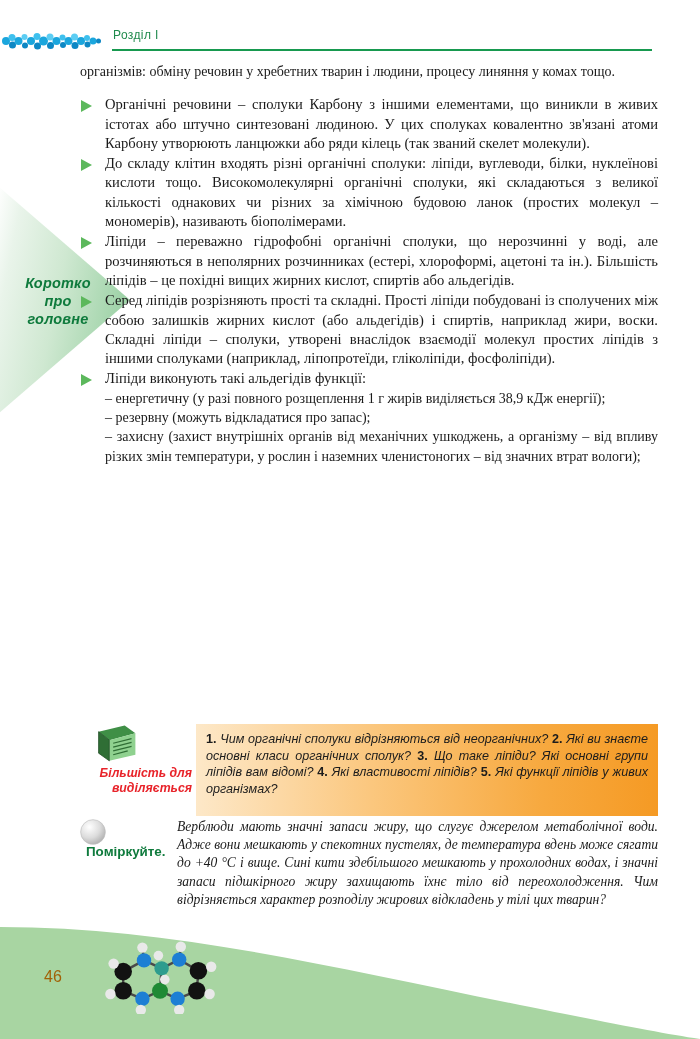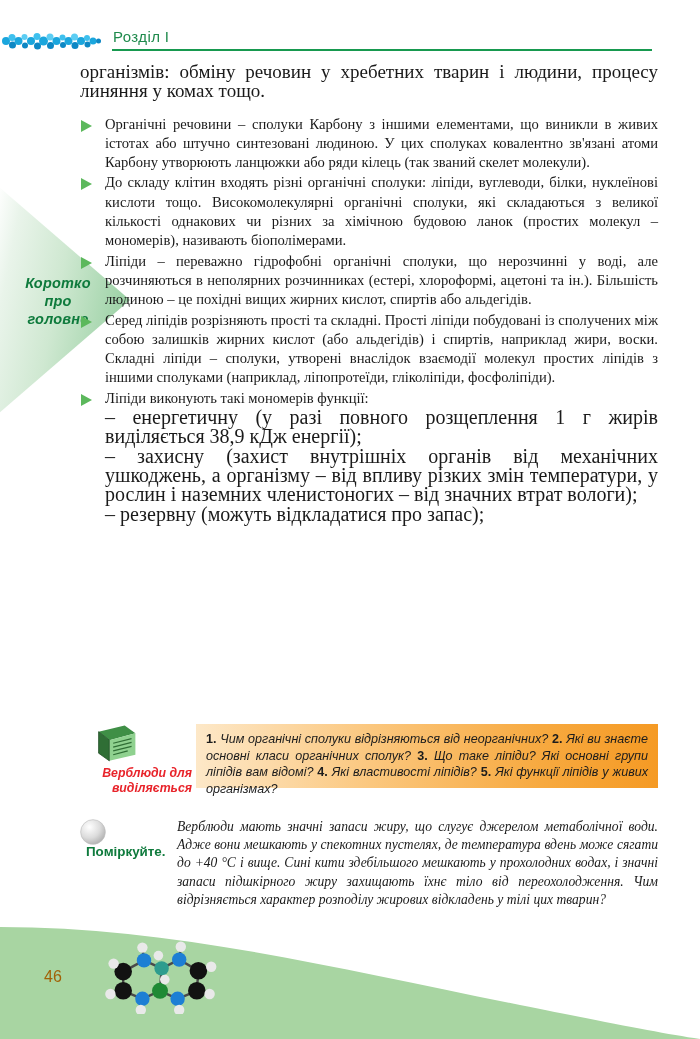--- a/index.html
+++ b/index.html
@@ -32,21 +32,21 @@
     left: 2px;
     top: 2px;
     width: 105px;
     height: 22px;
   }
   .chapter-label {
     position: absolute;
     left: 113px;
     top: 0px;
     font-family: "Liberation Sans", "DejaVu Sans", sans-serif;
-    font-size: 15px;
+    font-size: 12px;
     color: #1f8a4c;
     letter-spacing: 0.4px;
   }
   .header-rule {
     position: absolute;
     left: 112px;
     top: 21px;
     width: 540px;
     height: 2px;
     background: #17994f;
@@ -76,21 +76,21 @@
   }
 
   
   .content {
     position: absolute;
     left: 80px;
     top: 62px;
     width: 578px;
   }
   .para {
-    font-size: 19px;
+    font-size: 14px;
     line-height: 19.3px;
     color: #1a1a1a;
     text-align: justify;
     margin: 0;
     font-family: "Liberation Serif", "DejaVu Serif", serif;
   }
   .intro-para {
     margin-bottom: 14px;
   }
 
@@ -148,40 +148,40 @@
     border-left: 11px solid #5cb85c;
   }
   .bullet-text {
     font-size: 14.6px;
     line-height: 19.3px;
     text-align: justify;
     color: #1a1a1a;
     font-family: "Liberation Serif", "DejaVu Serif", serif;
   }
   .func-line {
-    font-size: 20px;
+    font-size: 14px;
     line-height: 19.3px;
     text-align: justify;
     color: #1a1a1a;
   }
 
   
   .qbox-wrap {
     position: absolute;
     left: 88px;
     top: 724px;
     width: 570px;
     height: 78px;
   }
   .qbox {
     position: absolute;
     left: 108px;
     top: 0;
     width: 462px;
-    height: 64px;
+    height: 92px;
     background: linear-gradient(to right, #fde8c8 0%, #fbc77e 38%, #f7a93f 75%, #f59a24 100%);
     box-sizing: border-box;
     padding: 7px 10px 6px 10px;
   }
   .qbox-text {
     font-family: "Liberation Sans", "DejaVu Sans", sans-serif;
     font-style: italic;
     font-size: 12.6px;
     line-height: 16.6px;
     color: #1c1c1c;
@@ -342,34 +342,34 @@
         <div class="bullet-text">Органічні речовини – сполуки Карбону з іншими елементами, що виникли в живих істотах або штучно синтезовані людиною. У цих сполуках ковалентно зв'язані атоми Карбону утворюють ланцюжки або ряди кілець (так званий скелет молекули).</div>
       </div>
 
       <div class="bullet-item">
         <div class="g-arrow"></div>
         <div class="bullet-text">До складу клітин входять різні органічні сполуки: ліпіди, вуглеводи, білки, нуклеїнові кислоти тощо. Високомолекулярні органічні сполуки, які складаються з великої кількості однакових чи різних за хімічною будовою ланок (простих молекул – мономерів), називають біополімерами.</div>
       </div>
 
       <div class="bullet-item">
         <div class="g-arrow"></div>
-        <div class="bullet-text">Ліпіди – переважно гідрофобні органічні сполуки, що нерозчинні у воді, але розчиняються в неполярних розчинниках (естері, хлороформі, ацетоні та ін.). Більшість людиною – це похідні вищих жирних кислот, спиртів або альдегідів.</div>
+        <div class="bullet-text">Ліпіди – переважно гідрофобні органічні сполуки, що нерозчинні у воді, але розчиняються в неполярних розчинниках (естері, хлороформі, ацетоні та ін.). Більшість ліпідів – це похідні вищих жирних кислот, спиртів або альдегідів.</div>
       </div>
 
       <div class="bullet-item">
         <div class="g-arrow"></div>
         <div class="bullet-text">Серед ліпідів розрізняють прості та складні. Прості ліпіди побудовані із сполучених між собою залишків жирних кислот (або альдегідів) і спиртів, наприклад жири, воски. Складні ліпіди – сполуки, утворені внаслідок взаємодії молекул простих ліпідів з іншими сполуками (наприклад, ліпопротеїди, гліколіпіди, фосфоліпіди).</div>
       </div>
 
       <div class="bullet-item">
         <div class="g-arrow"></div>
-        <div class="bullet-text">Ліпіди виконують такі мономерів функції:</div>
+        <div class="bullet-text">Ліпіди виконують такі альдегідів функції:</div>
         <div class="func-line">– енергетичну (у разі повного розщеплення 1 г жирів виділяється 38,9 кДж енергії);</div>
+        <div class="func-line">– резервну (можуть відкладатися про запас);</div>
         <div class="func-line">– захисну (захист внутрішніх органів від механічних ушкоджень, а організму – від впливу різких змін температури, у рослин і наземних членистоногих – від значних втрат вологи);</div>
-        <div class="func-line">– резервну (можуть відкладатися про запас);</div>
       </div>
 
     </div>
   </div>
 
   <div class="qbox-wrap">
 
     <svg class="qbox-icon" viewBox="0 0 60 52">
       <polygon points="6,10 40,2 54,12 20,21" fill="#3f8f46"></polygon>
       <polygon points="6,10 20,21 20,48 6,38" fill="#2f6e35"></polygon>
@@ -377,21 +377,21 @@
       <g stroke="#2f6e35" stroke-width="1.6">
         <line x1="25" y1="25" x2="49" y2="19"></line>
         <line x1="25" y1="30" x2="49" y2="24"></line>
         <line x1="25" y1="35" x2="49" y2="29"></line>
         <line x1="25" y1="40" x2="44" y2="35"></line>
       </g>
       <polygon points="6,10 20,21 20,48 6,38" fill="none" stroke="#1d4a22" stroke-width="1"></polygon>
     </svg>
 
     <div class="qbox-label">
-      <div>Верблюди для</div>
+      <div>Більшість для</div>
       <div>виділяється</div>
     </div>
 
     <div class="qbox">
       <div class="qbox-text"><span class="qnum">1.</span> <span>Чим органічні сполуки відрізняються від неорганічних?</span> <span class="qnum">2.</span> <span>Які ви знаєте основні класи органічних сполук?</span> <span class="qnum">3.</span> <span>Що таке ліпіди? Які основні групи ліпідів вам відомі?</span> <span class="qnum">4.</span> <span>Які властивості ліпідів?</span> <span class="qnum">5.</span> <span>Які функції ліпідів у живих організмах?</span></div>
     </div>
   </div>
 
   <div class="ponder">
     <svg class="ponder-badge" viewBox="0 0 40 40">

